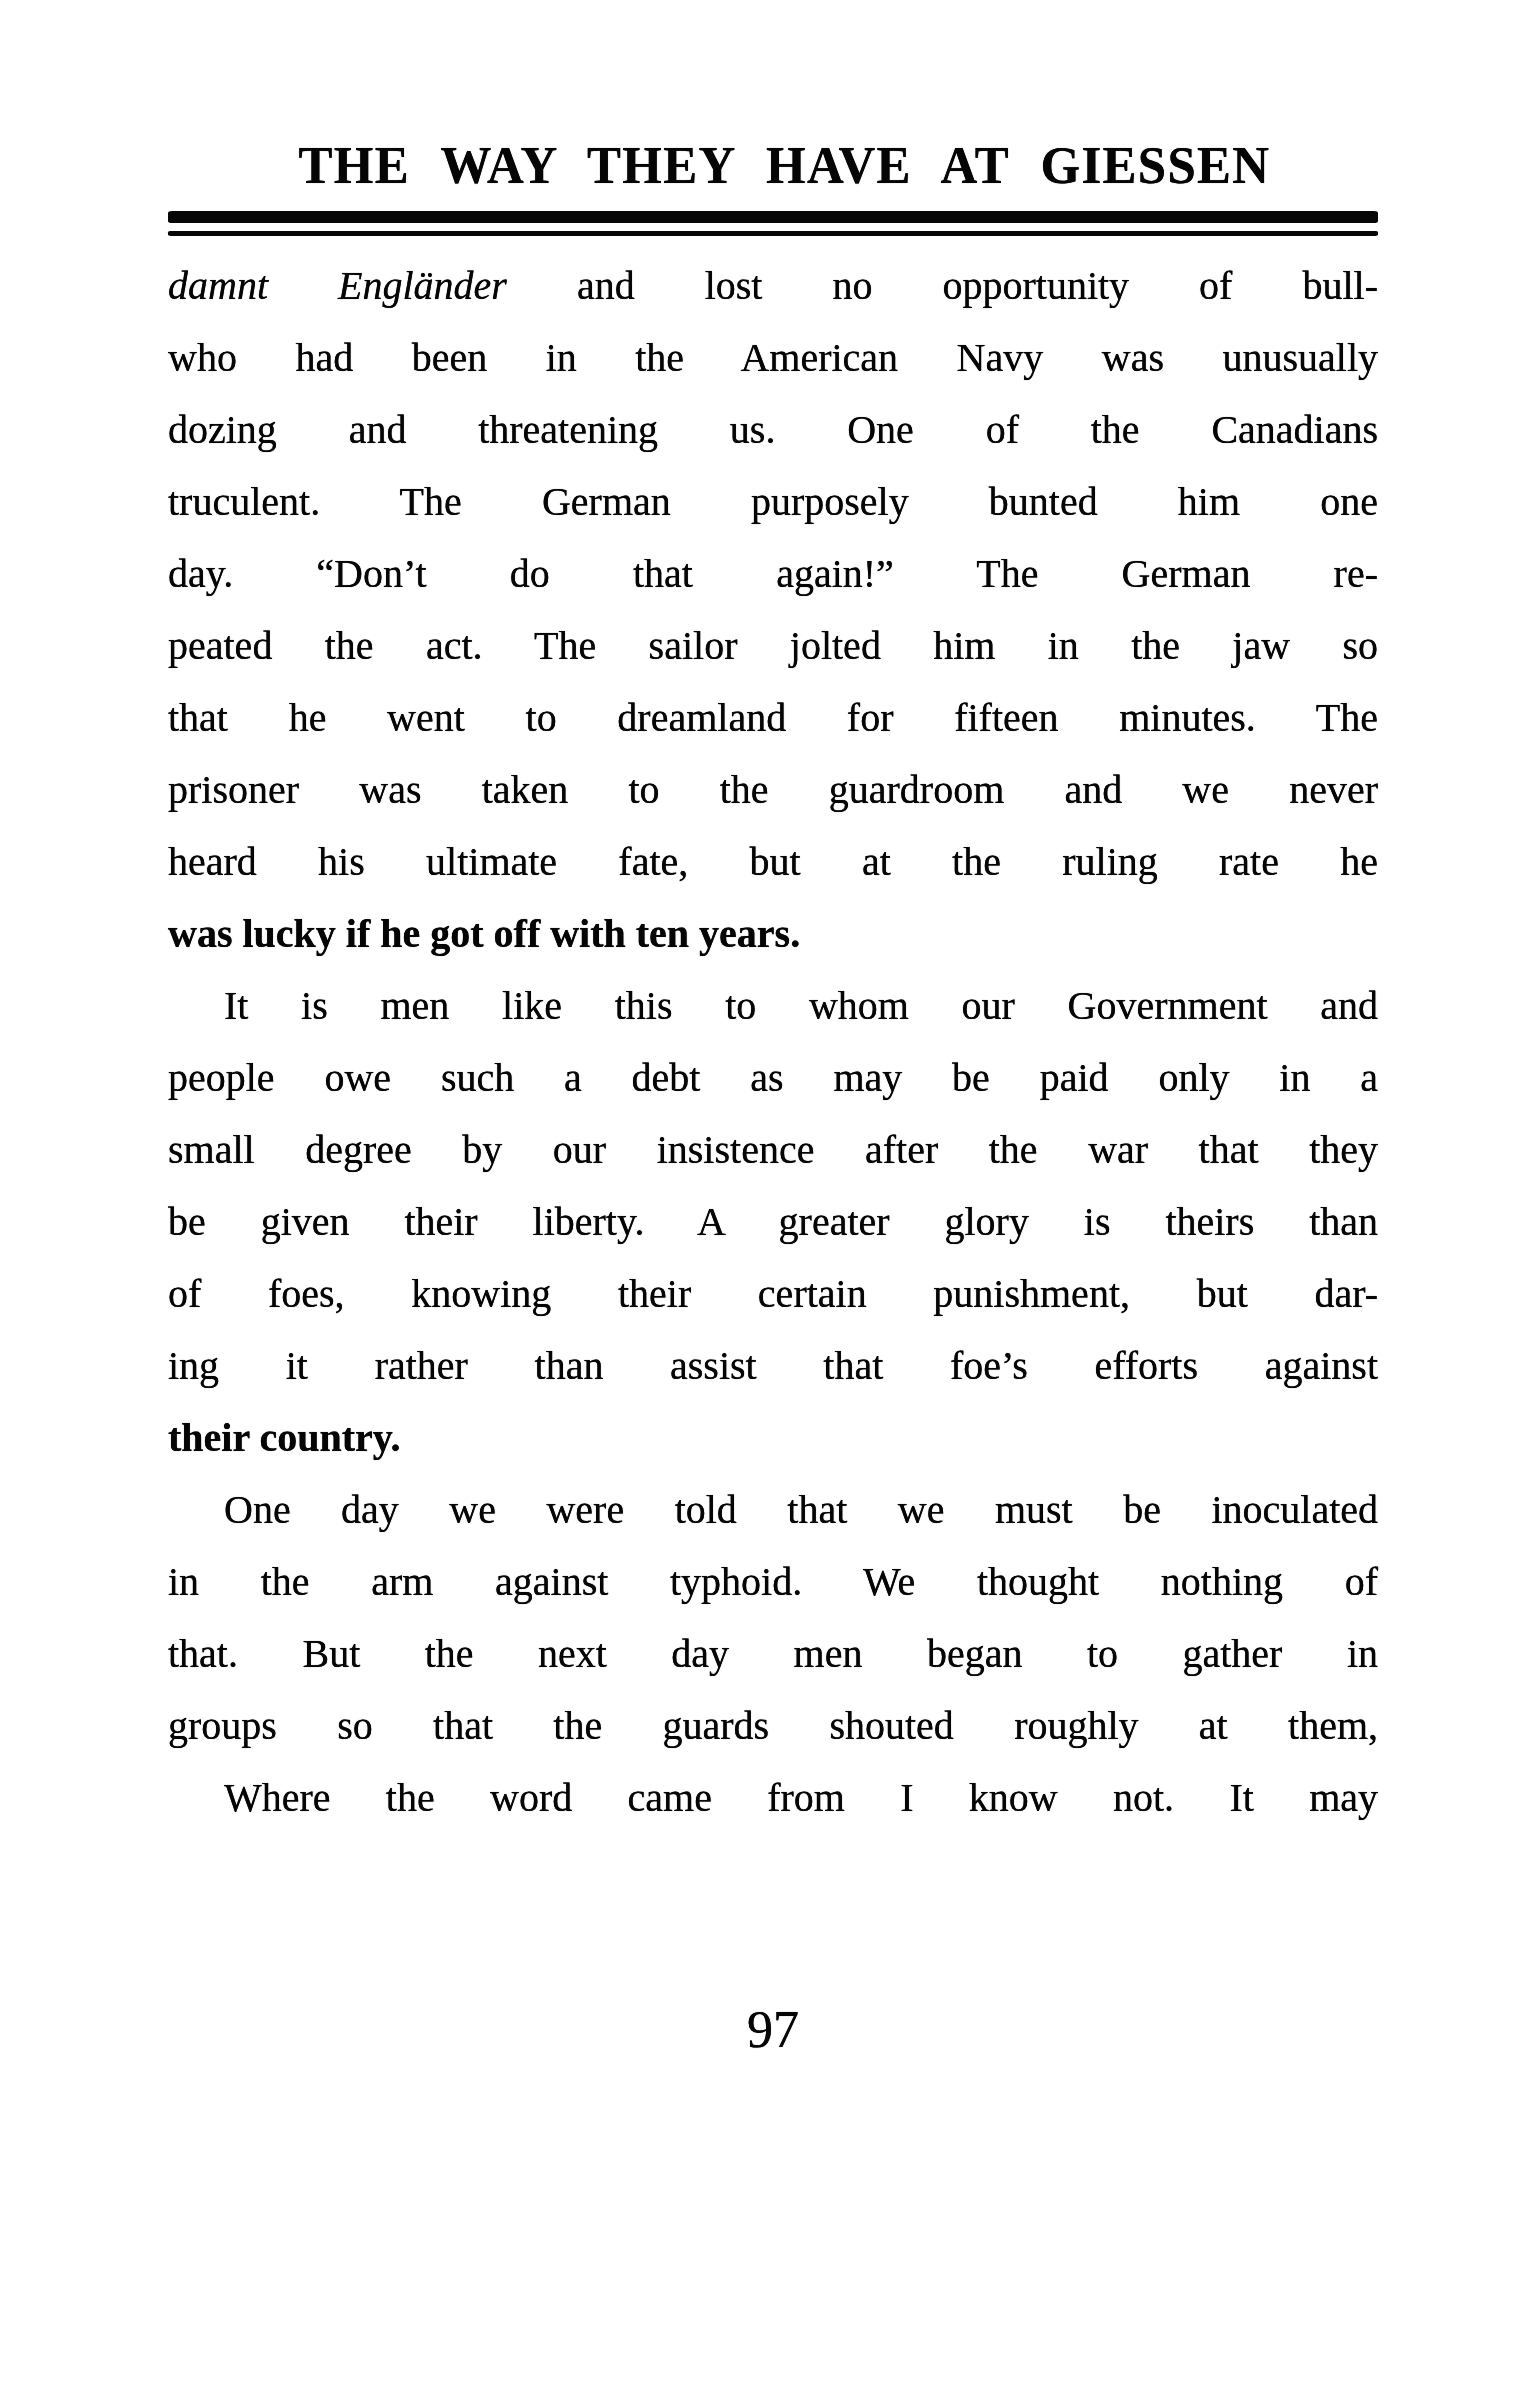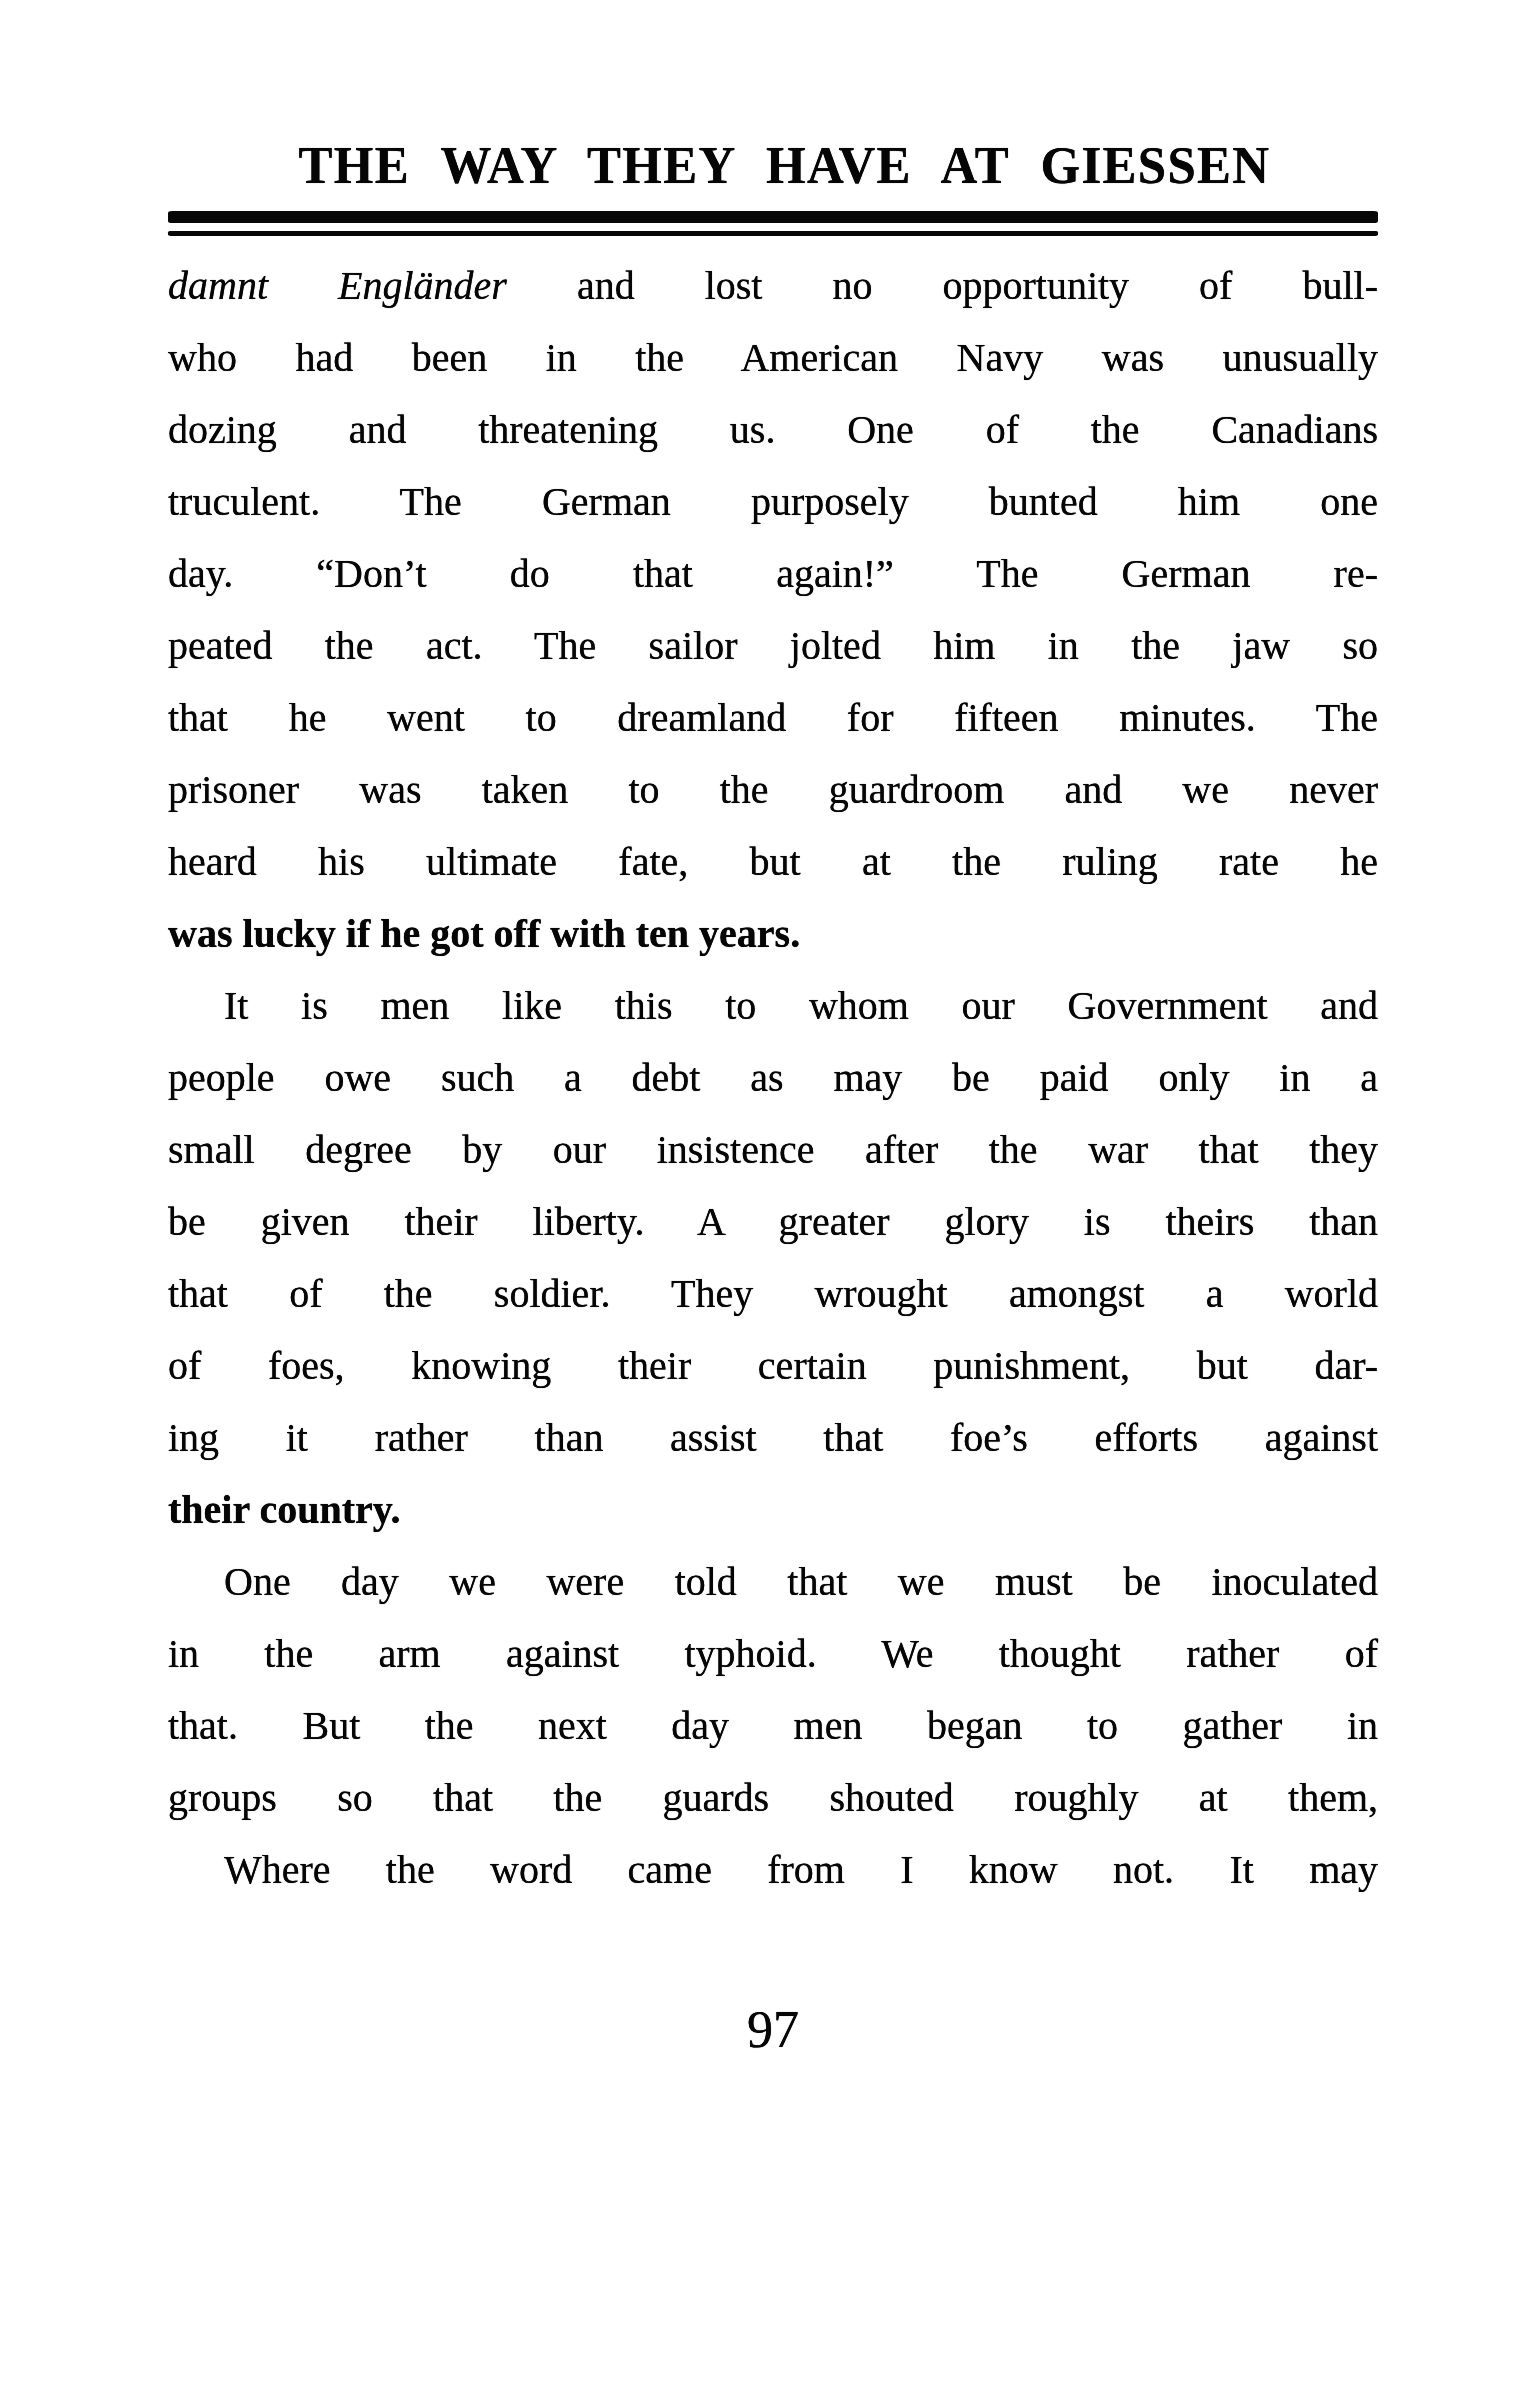--- a/index.html
+++ b/index.html
@@ -105,26 +105,25 @@
       <div class="line"><span>day.  “Don’t do that again!”  The German re-</span></div>
       <div class="line"><span>peated the act.  The sailor jolted him in the jaw so</span></div>
       <div class="line"><span>that he went to dreamland for fifteen minutes.  The</span></div>
       <div class="line"><span>prisoner was taken to the guardroom and we never</span></div>
       <div class="line"><span>heard his ultimate fate, but at the ruling rate he</span></div>
       <div class="line para-end"><span>was lucky if he got off with ten years.</span></div>
       <div class="line indent"><span>It is men like this to whom our Government and</span></div>
       <div class="line"><span>people owe such a debt as may be paid only in a</span></div>
       <div class="line"><span>small degree by our insistence after the war that they</span></div>
       <div class="line"><span>be given their liberty.  A greater glory is theirs than</span></div>
-      <div class="line"><span>that of the soldier.  They wrought amongst a world</span></div>
       <div class="line"><span>of foes, knowing their certain punishment, but dar-</span></div>
       <div class="line"><span>ing it rather than assist that foe’s efforts against</span></div>
       <div class="line para-end"><span>their country.</span></div>
       <div class="line indent"><span>One day we were told that we must be inoculated</span></div>
-      <div class="line"><span>in the arm against typhoid.  We thought rather of</span></div>
+      <div class="line"><span>in the arm against typhoid.  We thought nothing of</span></div>
       <div class="line"><span>that.  But the next day men began to gather in</span></div>
       <div class="line"><span>groups so that the guards shouted roughly at them,</span></div>
       <div class="line indent"><span>Where the word came from I know not.  It may</span></div>
     </div>
 
   <div class="page-number">97</div>
 
 </div>
 
 

